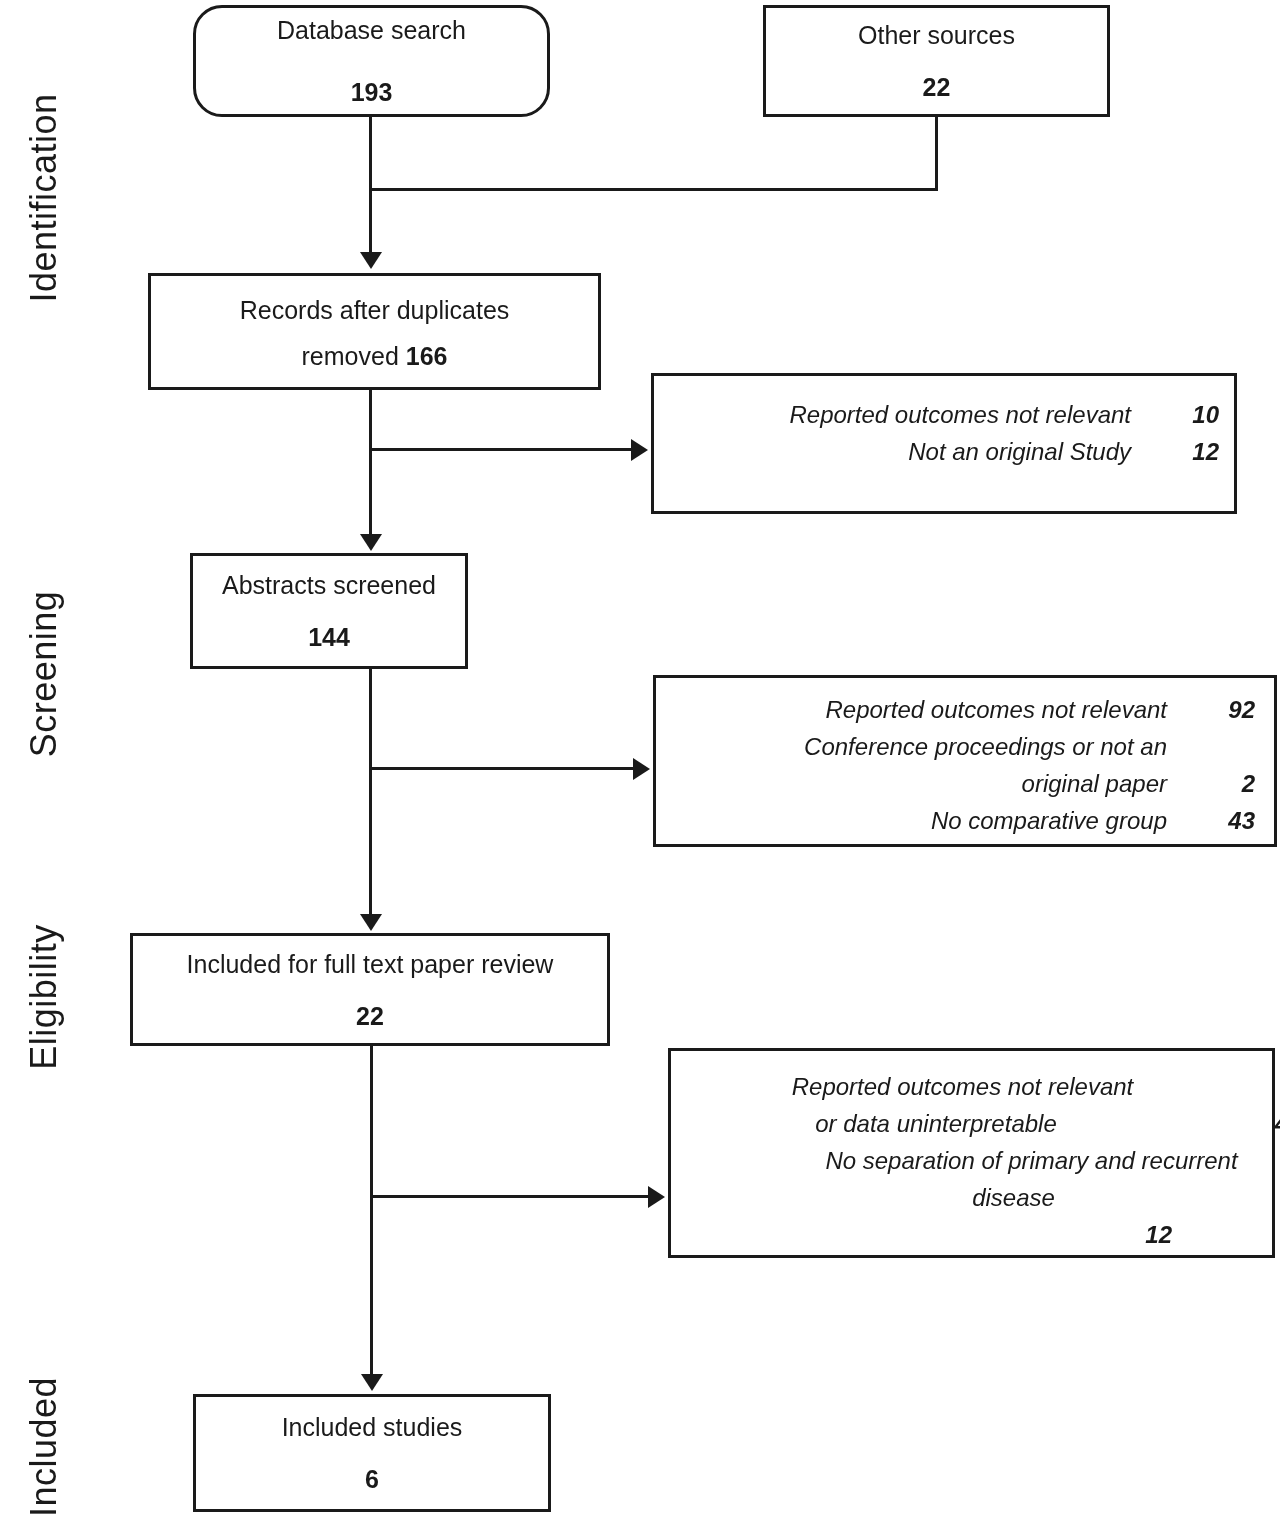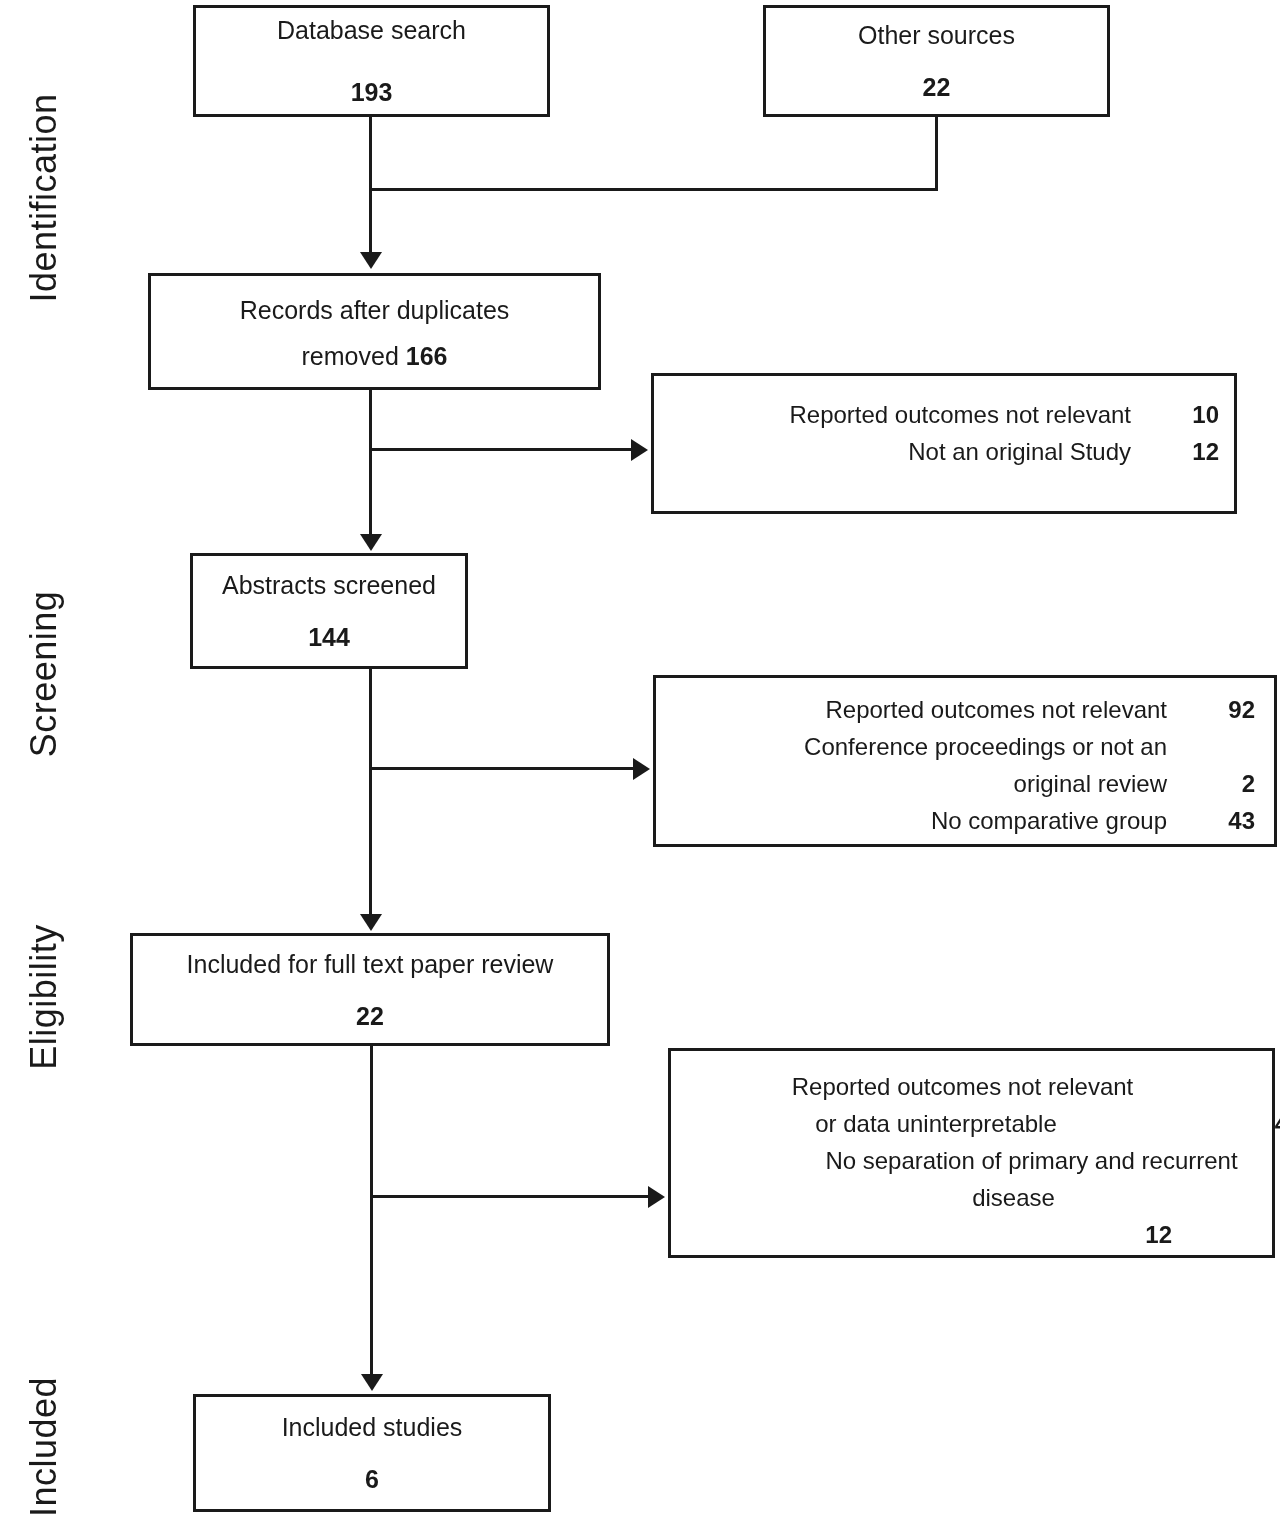--- a/index.html
+++ b/index.html
@@ -42,20 +42,21 @@
   .flow-box .count { font-weight: bold; }
   .flow-box .box-title { white-space: nowrap; }
 
   
   .side-box {
     position: absolute;
     border: 3px solid #1a1a1a;
     background: #ffffff;
     font-size: 24px;
     line-height: 37px;
+    font-style: italic;
   }
   .reason-row { display: flex; align-items: baseline; }
   .reason-label { flex: 1; text-align: right; white-space: nowrap; }
   .reason-num { width: 88px; text-align: right; font-weight: bold; }
 
   
   .line { position: absolute; background: #1a1a1a; }
   .arrow-down {
     position: absolute;
     width: 0; height: 0;
@@ -77,21 +78,21 @@
 </head>
 <body>
 
 <div class="canvas">
 
   <div class="stage-label" style="left:44px; top:198px;">Identification</div>
   <div class="stage-label" style="left:44px; top:674px;">Screening</div>
   <div class="stage-label" style="left:44px; top:997px;">Eligibility</div>
   <div class="stage-label" style="left:44px; top:1447px;">Included</div>
 
-  <div class="flow-box" style="left:193px; top:5px; width:357px; height:112px; gap:32px;">
+  <div class="flow-box" style="left:193px; top:5px; width:357px; height:112px; gap:32px;border-radius:29px;">
     <div class="box-title">Database search</div>
     <div class="count">193</div>
   </div>
 
   <div class="flow-box" style="left:763px; top:5px; width:347px; height:112px; gap:22px;">
     <div class="box-title">Other sources</div>
     <div class="count">22</div>
   </div>
 
   <div class="line" style="left:935px; top:117px; width:3px; height:74px;"></div>
@@ -136,21 +137,21 @@
   <div class="side-box" style="left:653px; top:675px; width:624px; height:172px; padding:13px 19px 0 15px;">
     <div class="reason-row">
       <span class="reason-label">Reported outcomes not relevant</span>
       <span class="reason-num">92</span>
     </div>
     <div class="reason-row">
       <span class="reason-label">Conference proceedings or not an</span>
       <span class="reason-num"></span>
     </div>
     <div class="reason-row">
-      <span class="reason-label">original review</span>
+      <span class="reason-label">original paper</span>
       <span class="reason-num">2</span>
     </div>
     <div class="reason-row">
       <span class="reason-label">No comparative group</span>
       <span class="reason-num">43</span>
     </div>
   </div>
 
   <div class="flow-box" style="left:130px; top:933px; width:480px; height:113px; gap:22px;">
     <div class="box-title">Included for full text paper review</div>

